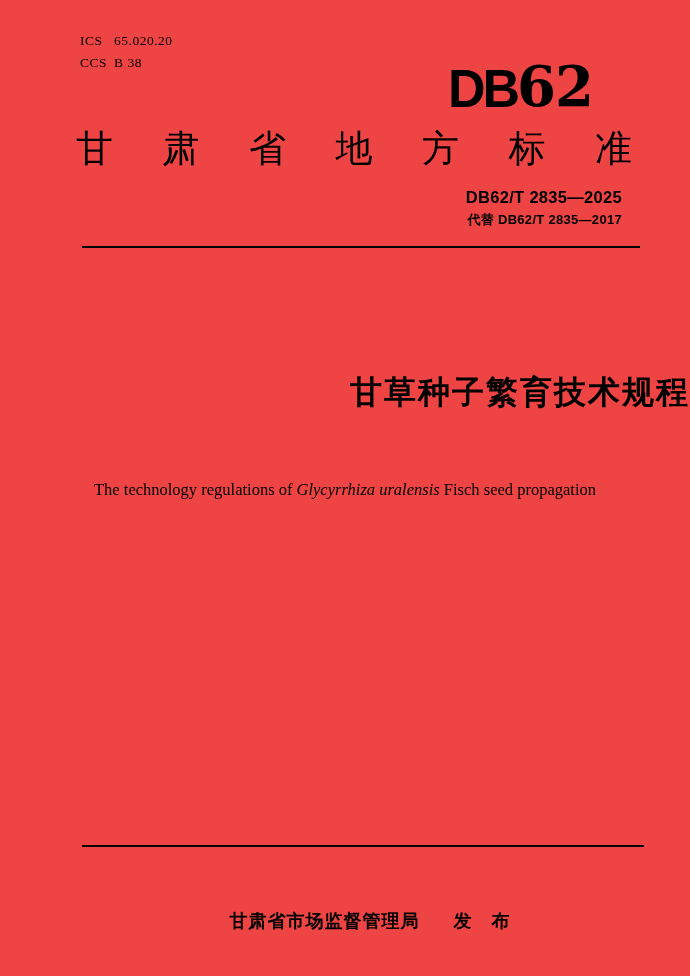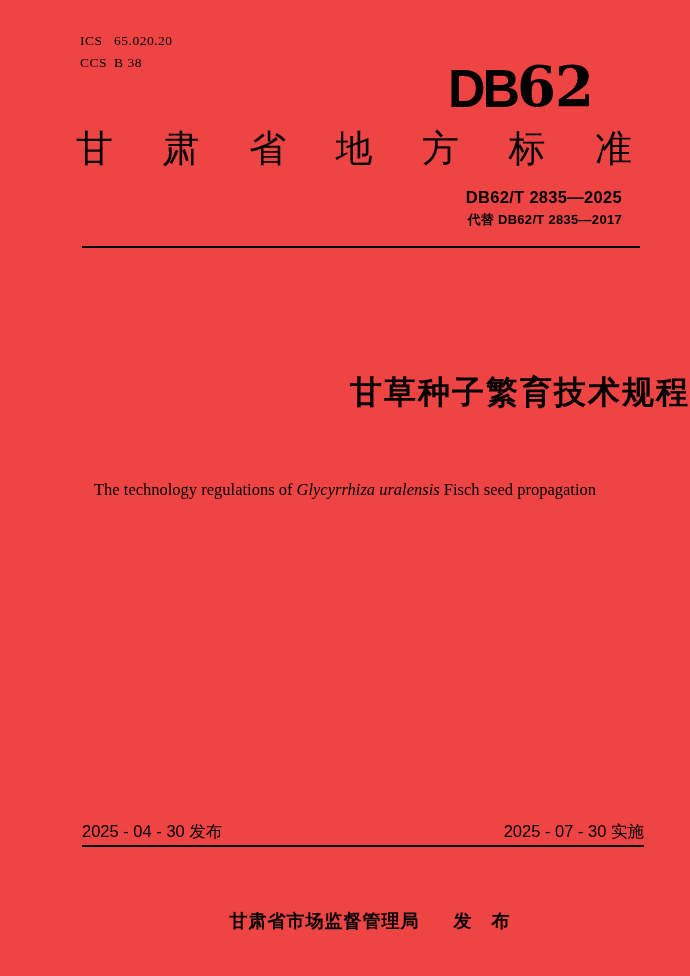--- a/index.html
+++ b/index.html
@@ -178,23 +178,19 @@
   <div class="std-number">DB62/T 2835—2025</div>
   <div class="replaces">代替 DB62/T 2835—2017</div>
 
   <div class="rule rule-top"></div>
 
   <div class="main-title">甘草种子繁育技术规程</div>
   <div class="en-title">
     <span>The technology regulations of </span><span class="latin">Glycyrrhiza uralensis</span><span> Fisch seed propagation</span>
   </div>
 
-  <div class="dates-row">
-    <span>2025 - 04 - 30 发布</span>
-    <span>2025 - 07 - 30 实施</span>
-  </div>
   <div class="rule rule-foot"></div>
 
   <div class="publisher">
     <span>甘肃省市场监督管理局</span><span class="gap"></span><span>发　布</span>
   </div>
 
 </div>
 
 </body></html>

